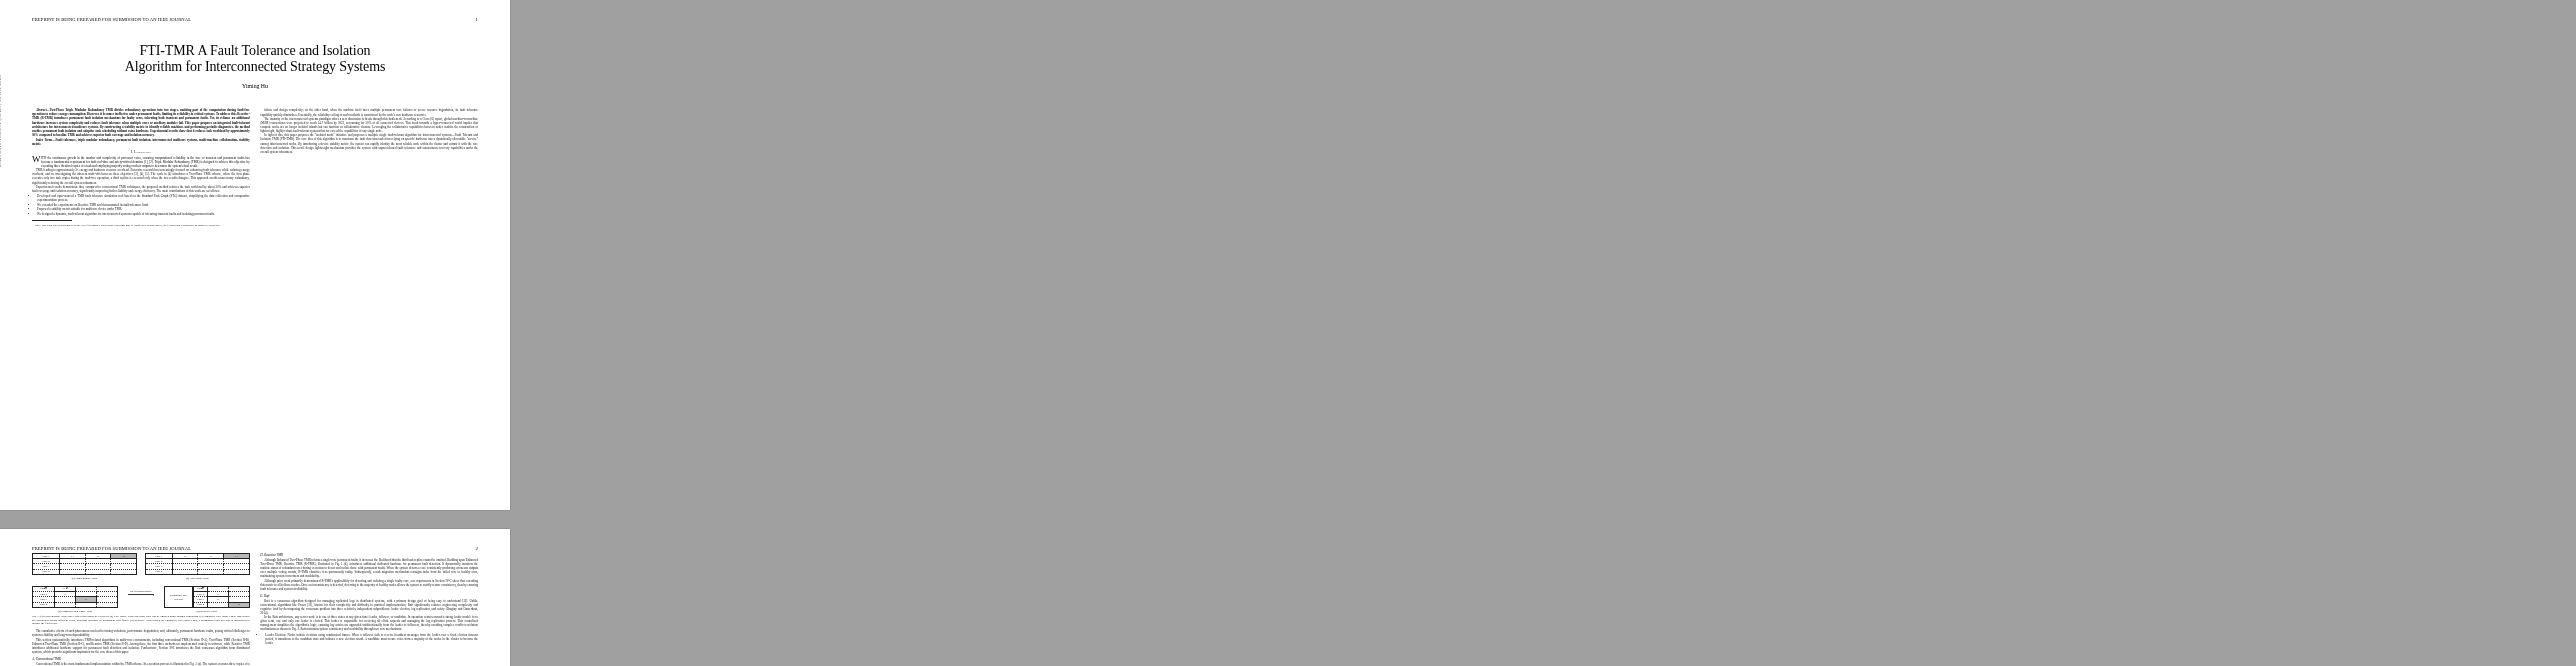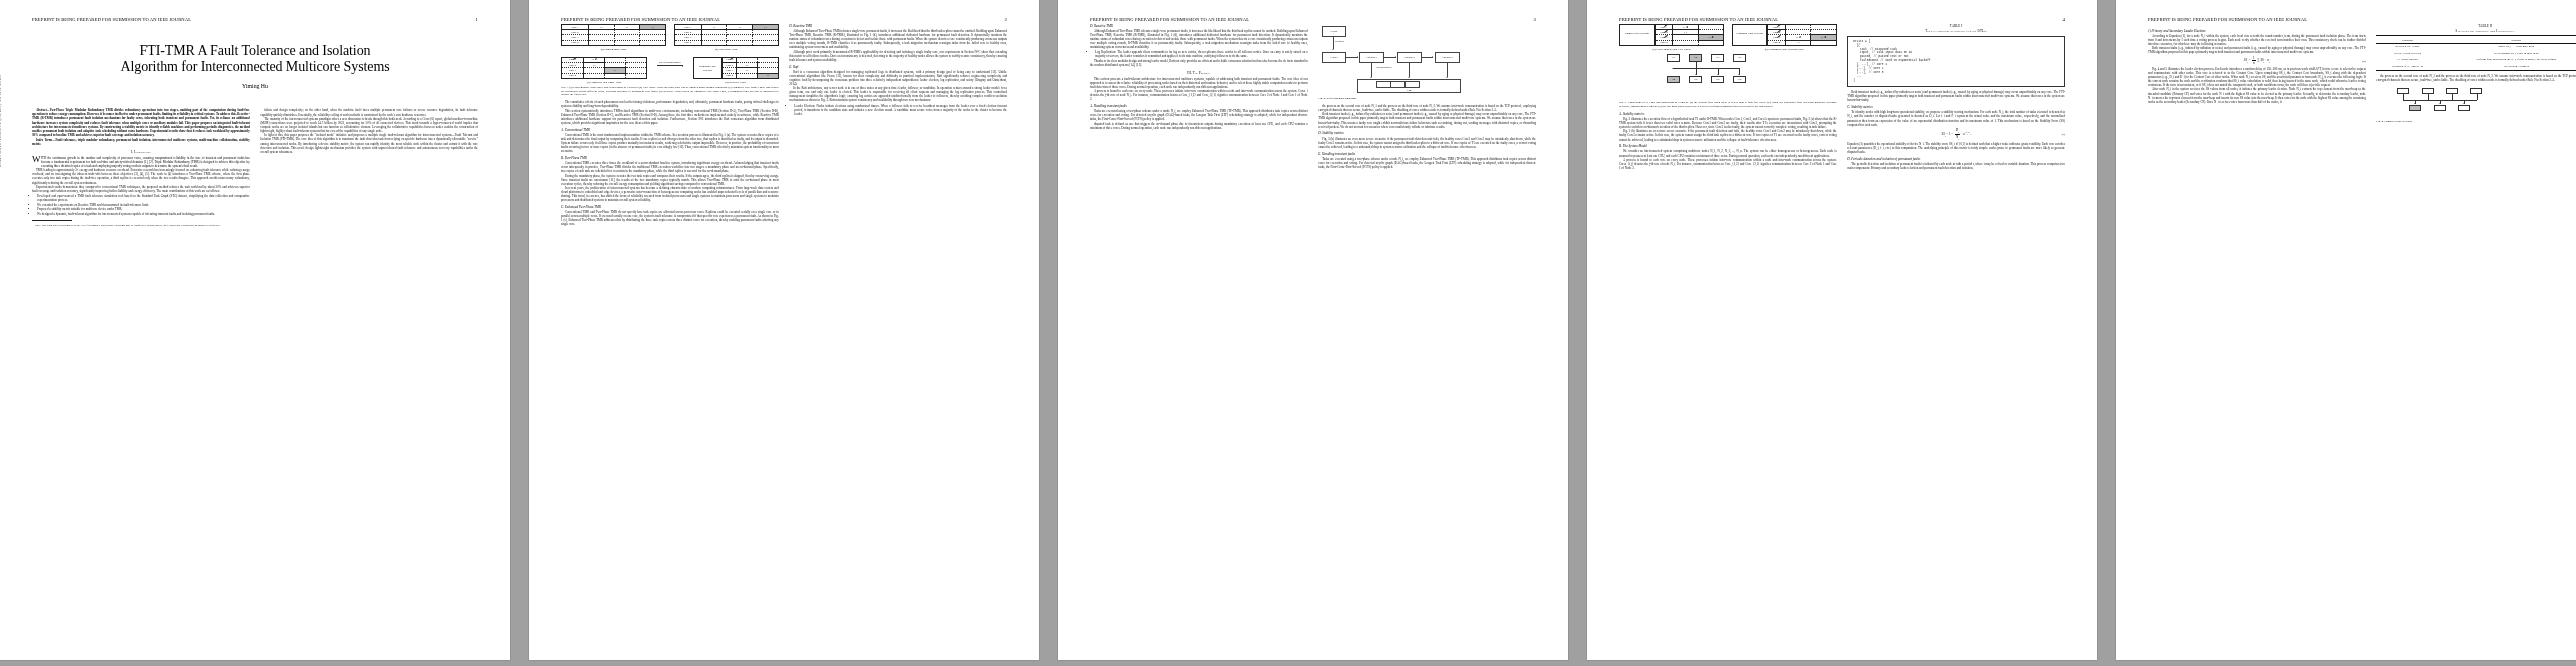--- a/index.html
+++ b/index.html
@@ -6,21 +6,21 @@
   html, body {
     margin: 0; padding: 0;
     background: #9a9a9a;
     width: 2576px; height: 667px;
     overflow: hidden;
     font-family: "Liberation Serif", serif;
   }
   .viewer {
     width: 2576px; height: 667px;
     display: flex;
-    flex-direction: row;
+    flex-direction: column;
     align-items: flex-start;
     gap: 19px;
     background: #a0a0a0;
   }
   .page {
     position: relative;
     width: 510px;
     height: 660px;
     background: #ffffff;
     flex: 0 0 510px;
@@ -317,21 +317,21 @@
   <div class="page">
     <div class="arxiv-stamp">arXiv:2510.16806v1  [cs.DC]  19 Oct 2025</div>
     <div class="page-inner">
       <div class="runhead">
         <span>PREPRINT IS BEING PREPARED FOR SUBMISSION TO AN IEEE JOURNAL</span>
         <span class="pageno">1</span>
       </div>
 
       <div class="title">
         <div>FTI-TMR A Fault Tolerance and Isolation</div>
-        <div>Algorithm for Interconnected Multicore Systems</div>
+        <div>Algorithm for Interconnected Strategy Systems</div>
       </div>
       <div class="author">Yiming Hu</div>
 
       <div class="cols">
         <div class="col">
           <p class="abstract"><span class="lead">Abstract—</span><span>Two-Phase Triple Modular Redundancy TMR divides redundancy operations into two stages, omitting part of the computation during fault-free operation to reduce energy consumption. However, it becomes ineffective under permanent faults, limiting its reliability in critical systems. To address this, Reactive-TMR (R-TMR) introduces permanent fault isolation mechanisms for faulty cores, tolerating both transient and permanent faults. Yet, its reliance on additional hardware increases system complexity and reduces fault tolerance when multiple cores or auxiliary modules fail. This paper proposes an integrated fault-tolerant architecture for interconnected multicore systems. By constructing a stability metric to identify reliable machines and performing periodic diagnostics, the method enables permanent fault isolation and adaptive task scheduling without extra hardware. Experimental results show that it reduces task workload by approximately 30% compared to baseline TMR and achieves superior fault coverage and isolation accuracy.</span></p>
           <p class="keywords"><span class="lead" style="font-style:italic">Index Terms—</span><span>Fault tolerance, triple modular redundancy, permanent fault isolation, interconnected multicore systems, multi-machine collaboration, stability metric.</span></p>
 
           <h2 class="sec"><span>I.</span> <span>Introduction</span></h2>
 

